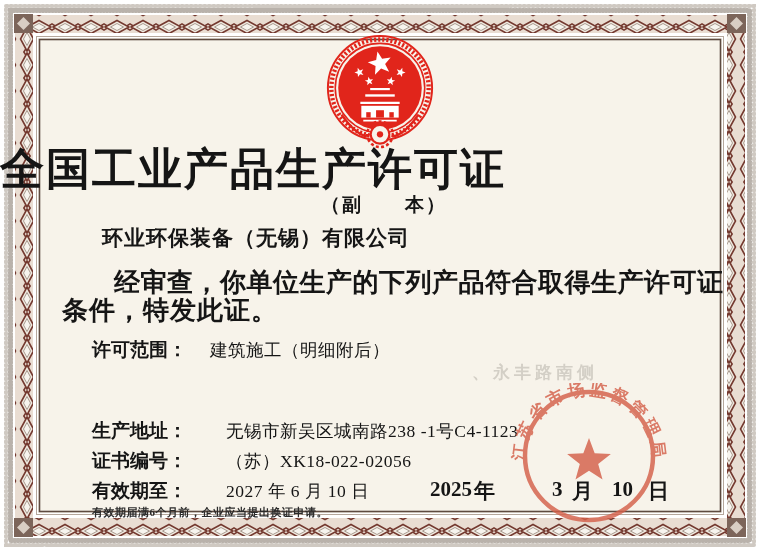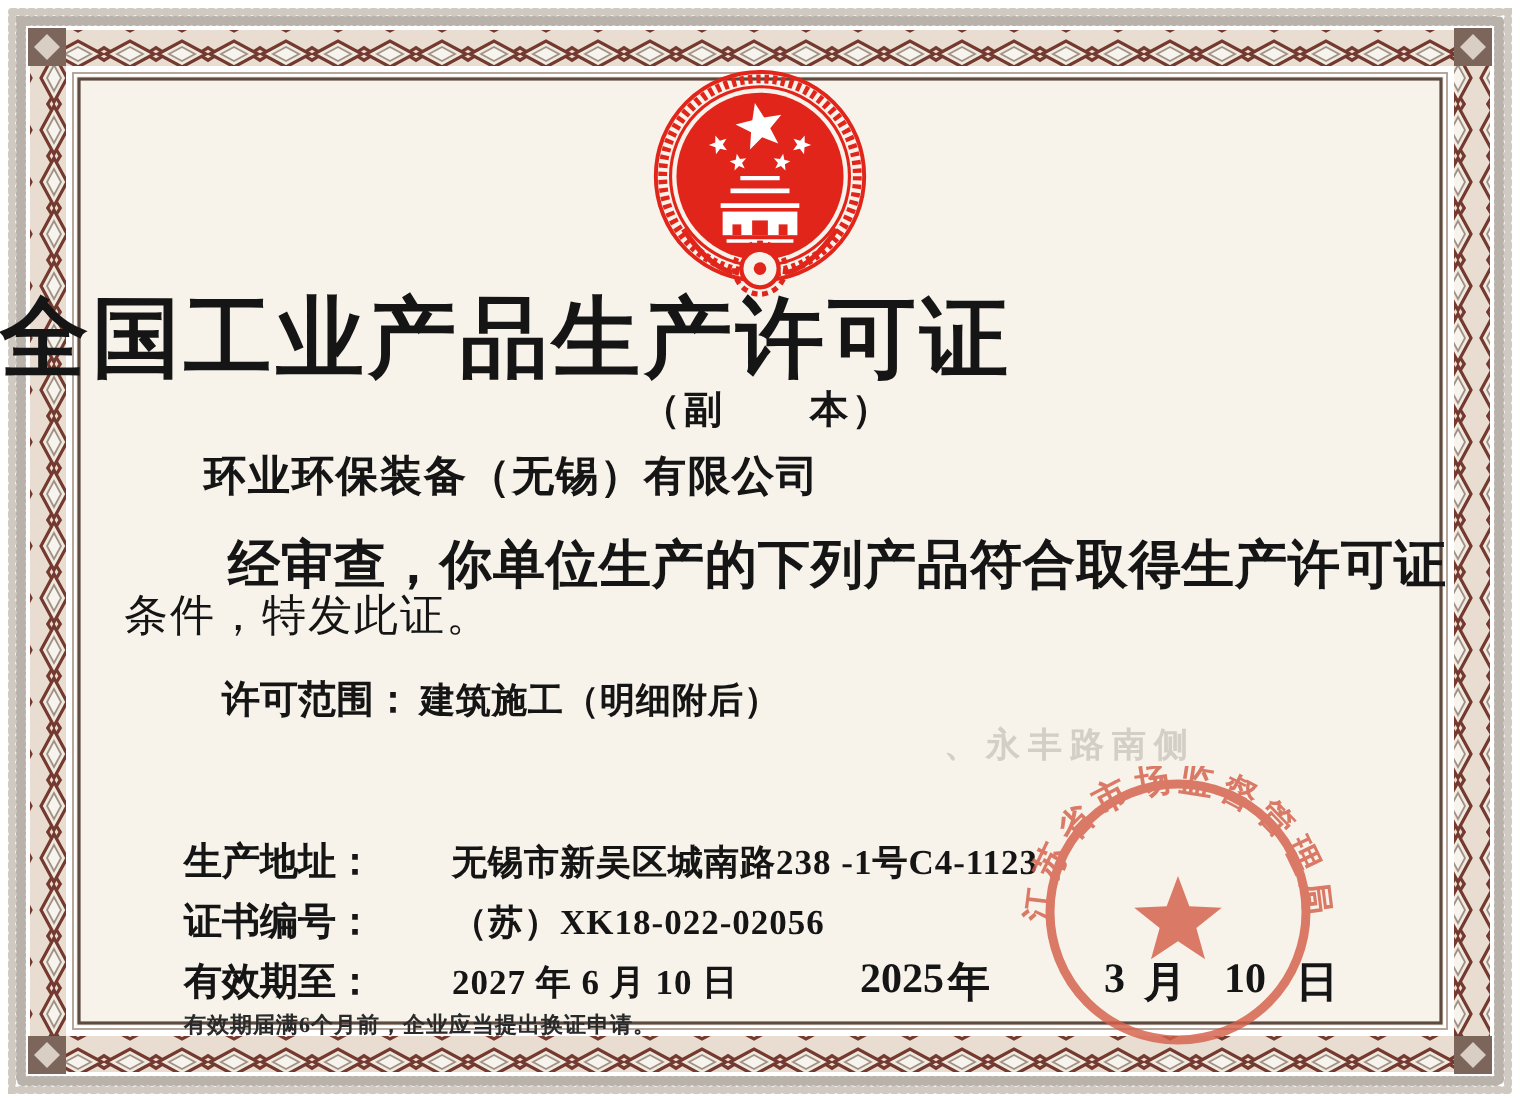--- a/index.html
+++ b/index.html
@@ -8,26 +8,26 @@
   svg.frame{position:absolute;left:0;top:0;}
   svg.emblem{position:absolute;left:322px;top:32px;}
   svg.seal{position:absolute;left:500px;top:383px;}
   .title{position:absolute;top:140px;left:0;width:760px;
          font-size:44px;font-weight:700;letter-spacing:2px;white-space:nowrap;}
   .subtitle{position:absolute;top:192px;left:4px;width:760px;text-align:center;
             font-size:19px;font-weight:600;letter-spacing:2px;}
   .company{position:absolute;top:224px;left:62px;font-size:21px;font-weight:700;letter-spacing:1px;margin-left:40px;}
   .body1{position:absolute;top:265px;left:62px;width:660px;font-size:26px;font-weight:700;
          text-indent:52px;letter-spacing:0.5px;white-space:nowrap;}
-  .body2{position:absolute;top:293px;left:62px;font-size:22px;font-weight:400;letter-spacing:1px;}
+  .body2{position:absolute;top:293px;left:62px;font-size:26px;font-weight:700;letter-spacing:1px;}
   .frow{position:absolute;left:92px;white-space:nowrap;}
   .f1{top:337px}.f2{top:388px}.f3{top:418px}.f4{top:448px}.f5{top:478px}
   .flabel{display:inline-block;width:130px;font-size:19px;font-weight:700;}
-  .f1 .flabel{width:114px;text-align:right;}
-  .fvalue{display:inline-block;font-size:17.5px;font-weight:700;letter-spacing:0.5px;}
+  .f1 .flabel{width:114px;}
+  .fvalue{display:inline-block;font-size:17.5px;font-weight:400;letter-spacing:0.5px;}
   .dpart{position:absolute;top:477px;font-size:21px;font-weight:700;}
   .d-y{left:430px}.d-yu{left:474px}.d-m{left:552px}.d-mu{left:572px}.d-d{left:612px}.d-du{left:648px}
   .footnote{position:absolute;top:505px;left:92px;font-size:11px;font-weight:700;
             letter-spacing:0.5px;color:#2a2a2a;}
   .ghost{position:absolute;top:361px;left:472px;font-size:17px;font-weight:700;
          color:#9a958c;opacity:0.38;letter-spacing:4px;}
 </style>
 </head>
 <body>
 

